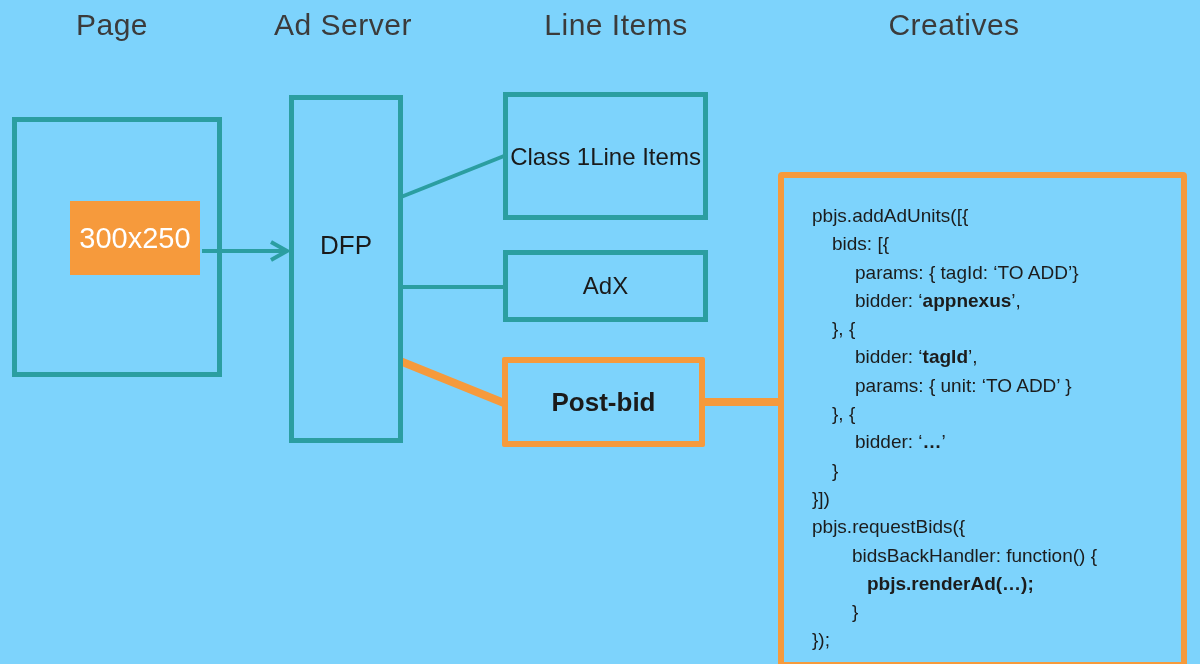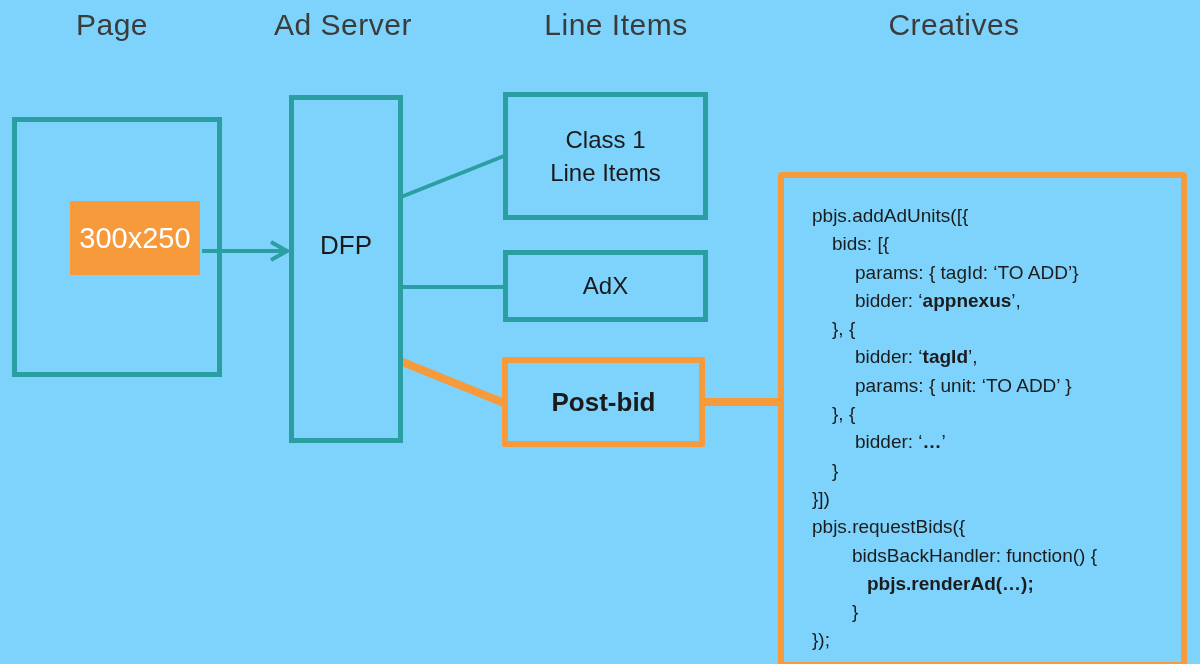--- a/index.html
+++ b/index.html
@@ -31,21 +31,21 @@
     display:flex;align-items:center;justify-content:center;
     color:#fff;font-size:29px;
   }
   .dfp-box{
     left:289px;top:95px;width:114px;height:348px;
     display:flex;align-items:center;justify-content:center;
     padding-bottom:48px;font-size:26px;color:var(--box-text);
   }
   .class1-box{
     left:503px;top:92px;width:205px;height:128px;
-    display:flex;flex-direction:column;align-items:center;justify-content:center;
+    display:flex;flex-direction:row;align-items:center;justify-content:center;
     font-size:24px;line-height:33px;color:var(--box-text);text-align:center;
   }
   .adx-box{
     left:503px;top:250px;width:205px;height:72px;
     display:flex;align-items:center;justify-content:center;
     font-size:24px;color:var(--box-text);
   }
   .postbid-box{
     left:502px;top:357px;width:203px;height:90px;border-radius:2px;
     display:flex;align-items:center;justify-content:center;

